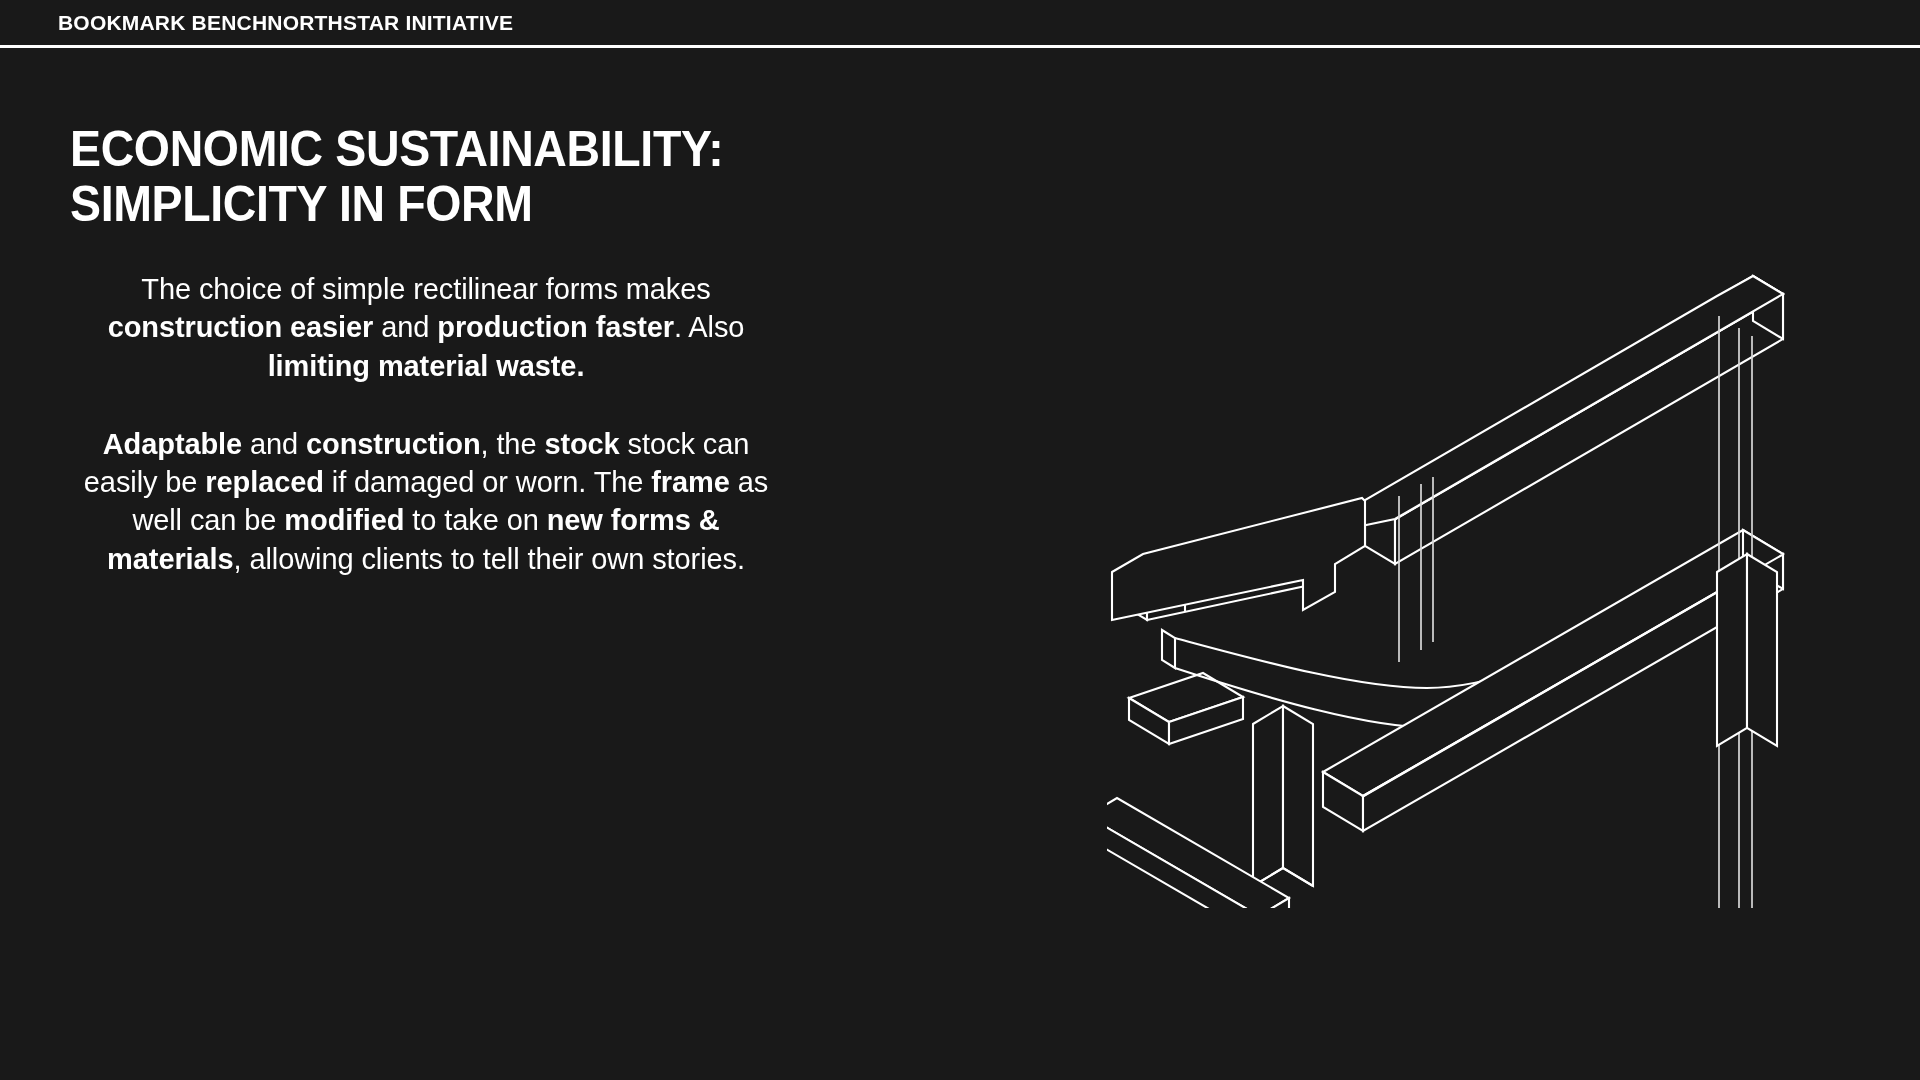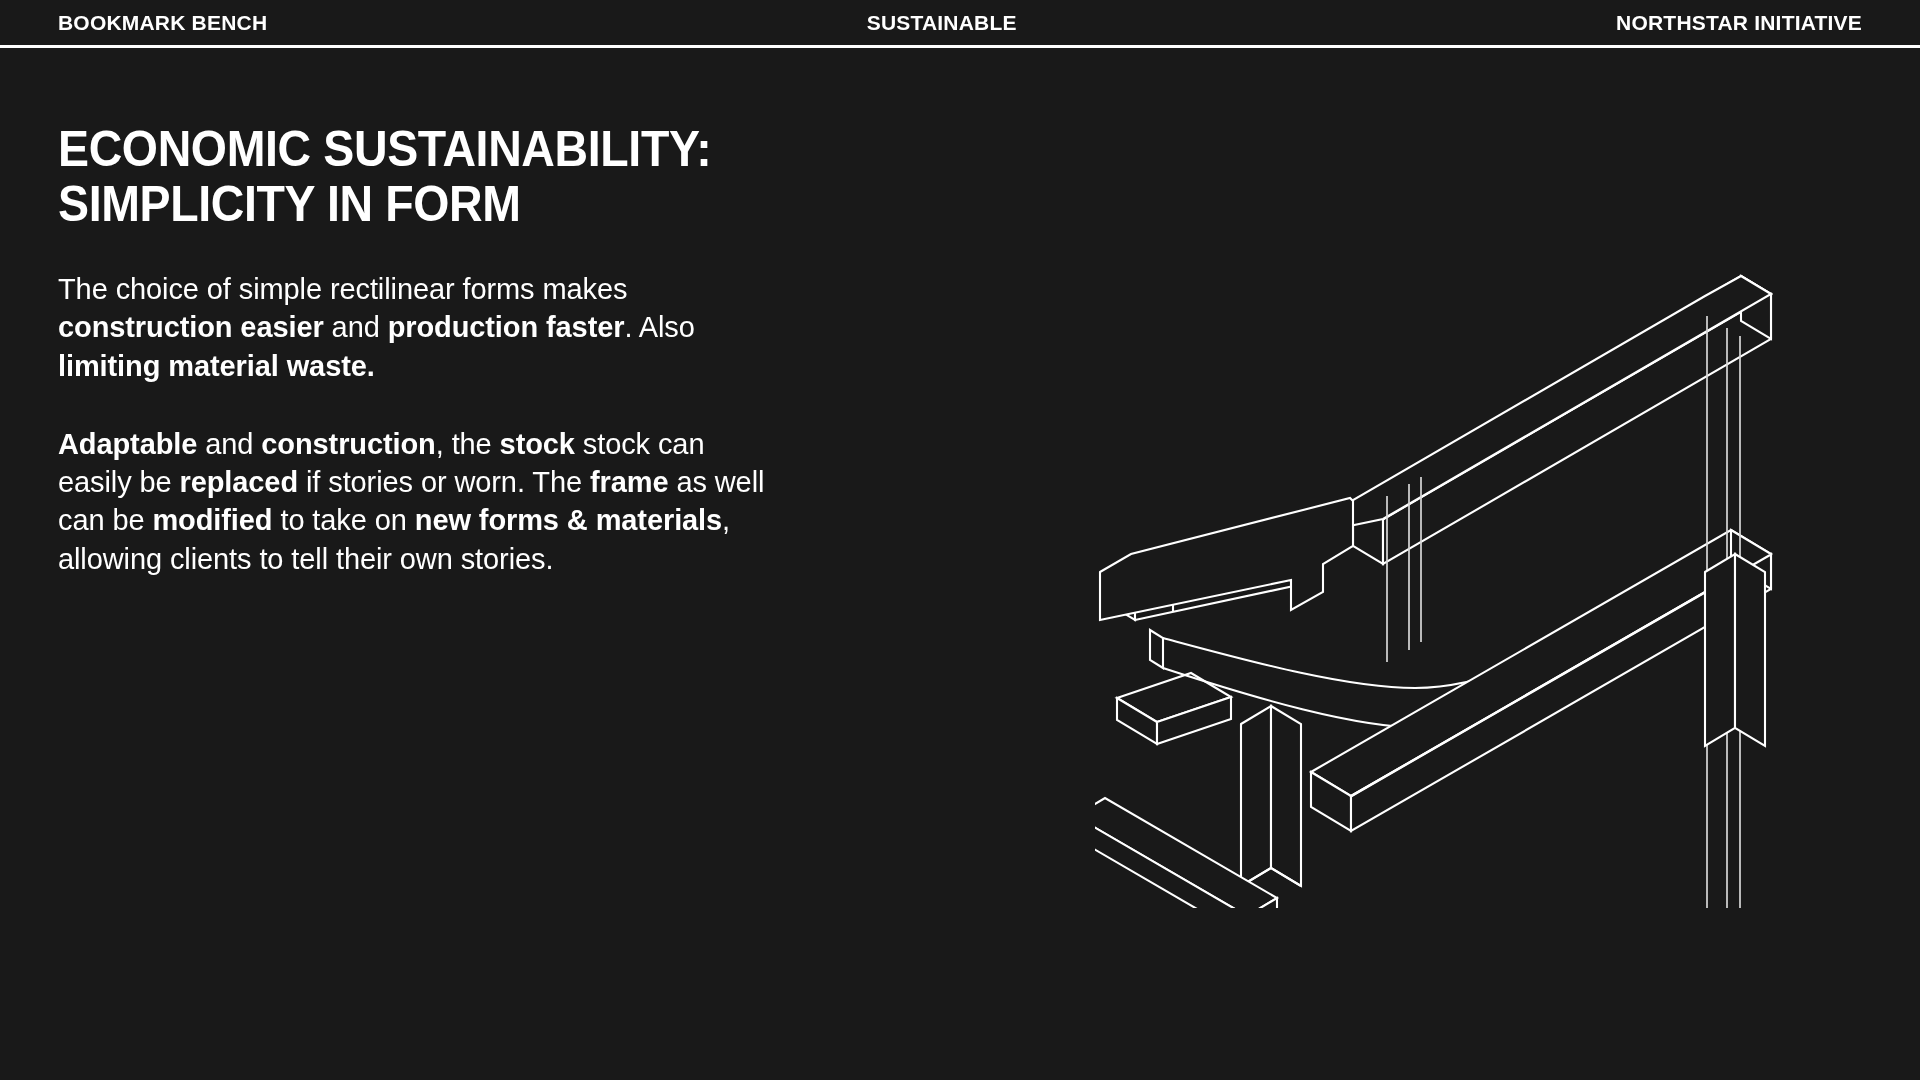--- a/index.html
+++ b/index.html
@@ -56,21 +56,21 @@
     left: 0;
     width: 1920px;
     height: 3px;
     background: #ffffff;
   }
 
   
   .content {
     position: absolute;
     top: 48px;
-    left: 0;
+    left: 12px;
     width: 1644px;
     height: 1032px;
   }
 
   .text-col {
     position: absolute;
     left: 58px;
     top: 74px;
     width: 740px;
   }
@@ -90,20 +90,21 @@
 
   .body-para {
     color: #ffffff;
     font-family: "Liberation Sans", sans-serif;
     font-weight: normal;
     font-size: 29px;
     line-height: 1.32;
     letter-spacing: -0.1px;
     margin: 0 0 40px 0;
     max-width: 712px;
+    text-align: center;
   }
   .body-para:last-child { margin-bottom: 0; }
   .body-para b { font-weight: bold; }
 
   
   .drawing-wrap {
     position: absolute;
     left: 1095px;
     top: 120px;
     width: 820px;
@@ -125,34 +126,33 @@
   }
   .face-dark { fill: #191919; }
 </style>
 </head>
 <body>
 
 <div class="slide">
 
   <div class="header">
     <div class="header-item header-left">BOOKMARK BENCH</div>
-    <div class="header-item header-center">SUSTAINABLE</div>
     <div class="header-item header-right">NORTHSTAR INITIATIVE</div>
   </div>
   <div class="header-rule"></div>
 
   <div class="content">
 
     <div class="text-col">
       <h1 class="slide-title">ECONOMIC SUSTAINABILITY:
 SIMPLICITY IN FORM</h1>
 
       <p class="body-para"><span>The choice of simple rectilinear forms makes </span><b>construction easier</b><span> and </span><b>production faster</b><span>. Also </span><b>limiting material waste.</b></p>
 
-      <p class="body-para"><b>Adaptable</b><span> and </span><b>construction</b><span>, the </span><b>stock</b><span> stock can easily be </span><b>replaced</b><span> if stories or worn. The </span><b>frame</b><span> as well can be </span><b>modified</b><span> to take on </span><b>new forms &amp; materials</b><span>, allowing clients to tell their own stories.</span></p>
+      <p class="body-para"><b>Adaptable</b><span> and </span><b>construction</b><span>, the </span><b>stock</b><span> stock can easily be </span><b>replaced</b><span> if damaged or worn. The </span><b>frame</b><span> as well can be </span><b>modified</b><span> to take on </span><b>new forms &amp; materials</b><span>, allowing clients to tell their own stories.</span></p>
     </div>
 
     <div class="drawing-wrap">
       <svg viewBox="0 0 820 740" preserveAspectRatio="xMidYMid meet">
 
         <defs>
 
           <pattern id="stipple" width="7" height="7" patternUnits="userSpaceOnUse" patternTransform="rotate(-30)">
             <rect width="7" height="7" fill="#191919"></rect>
             <circle cx="1.0" cy="1.0" r="1.05" fill="#ffffff"></circle>

